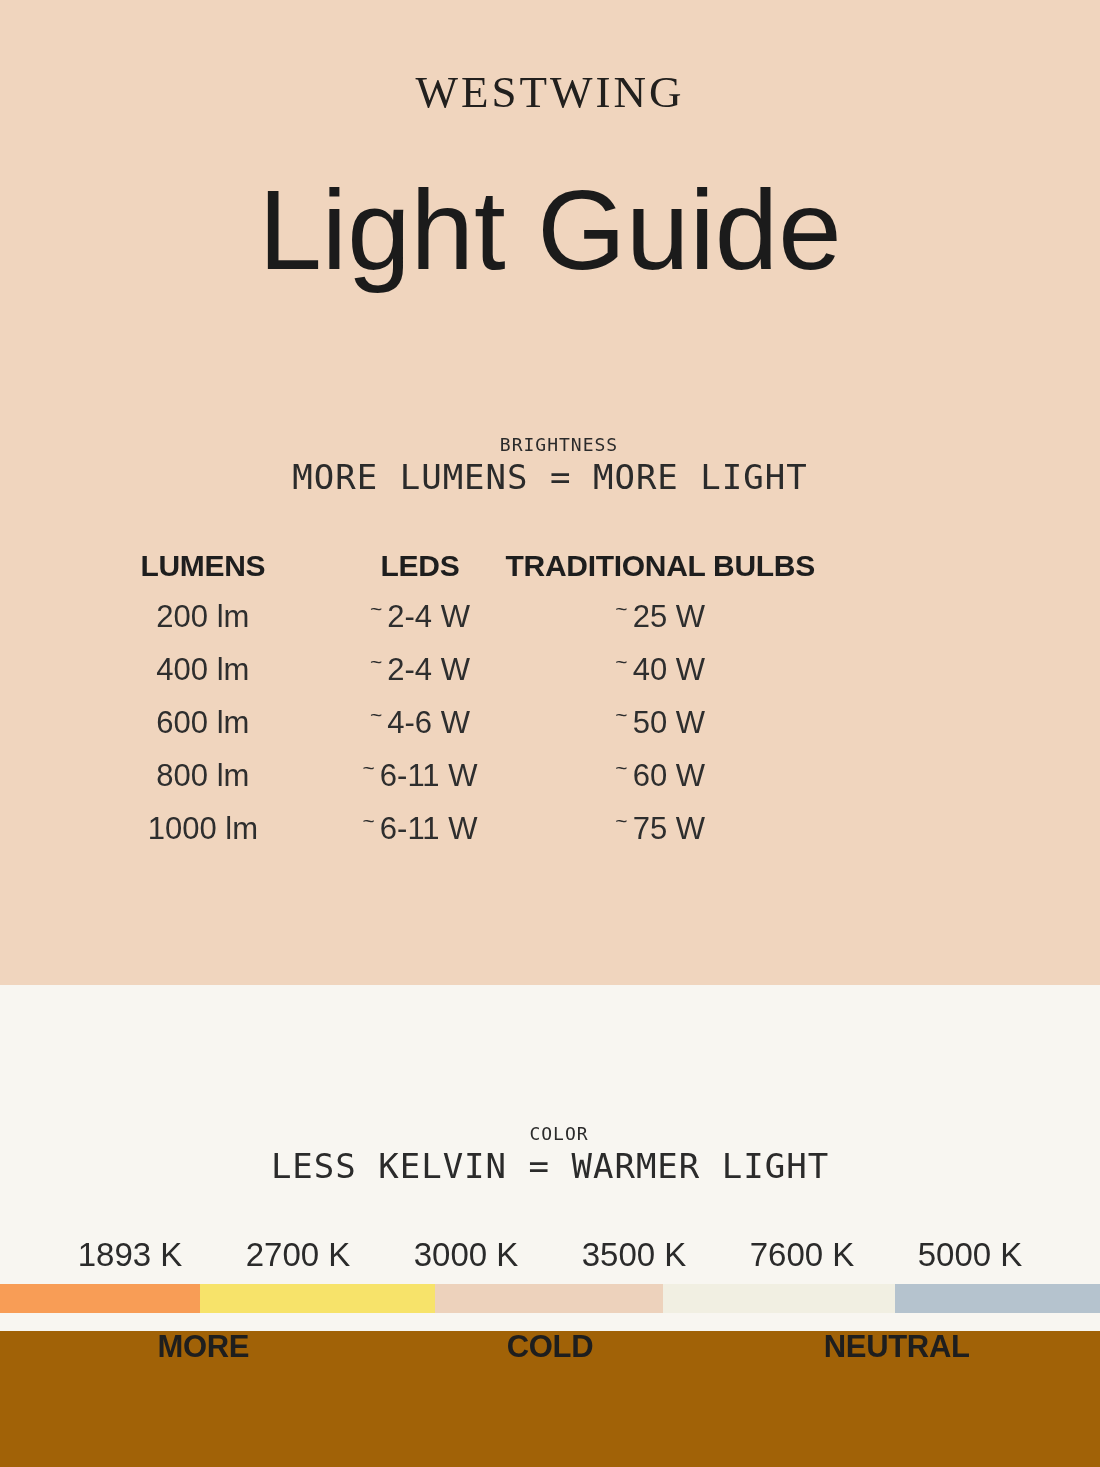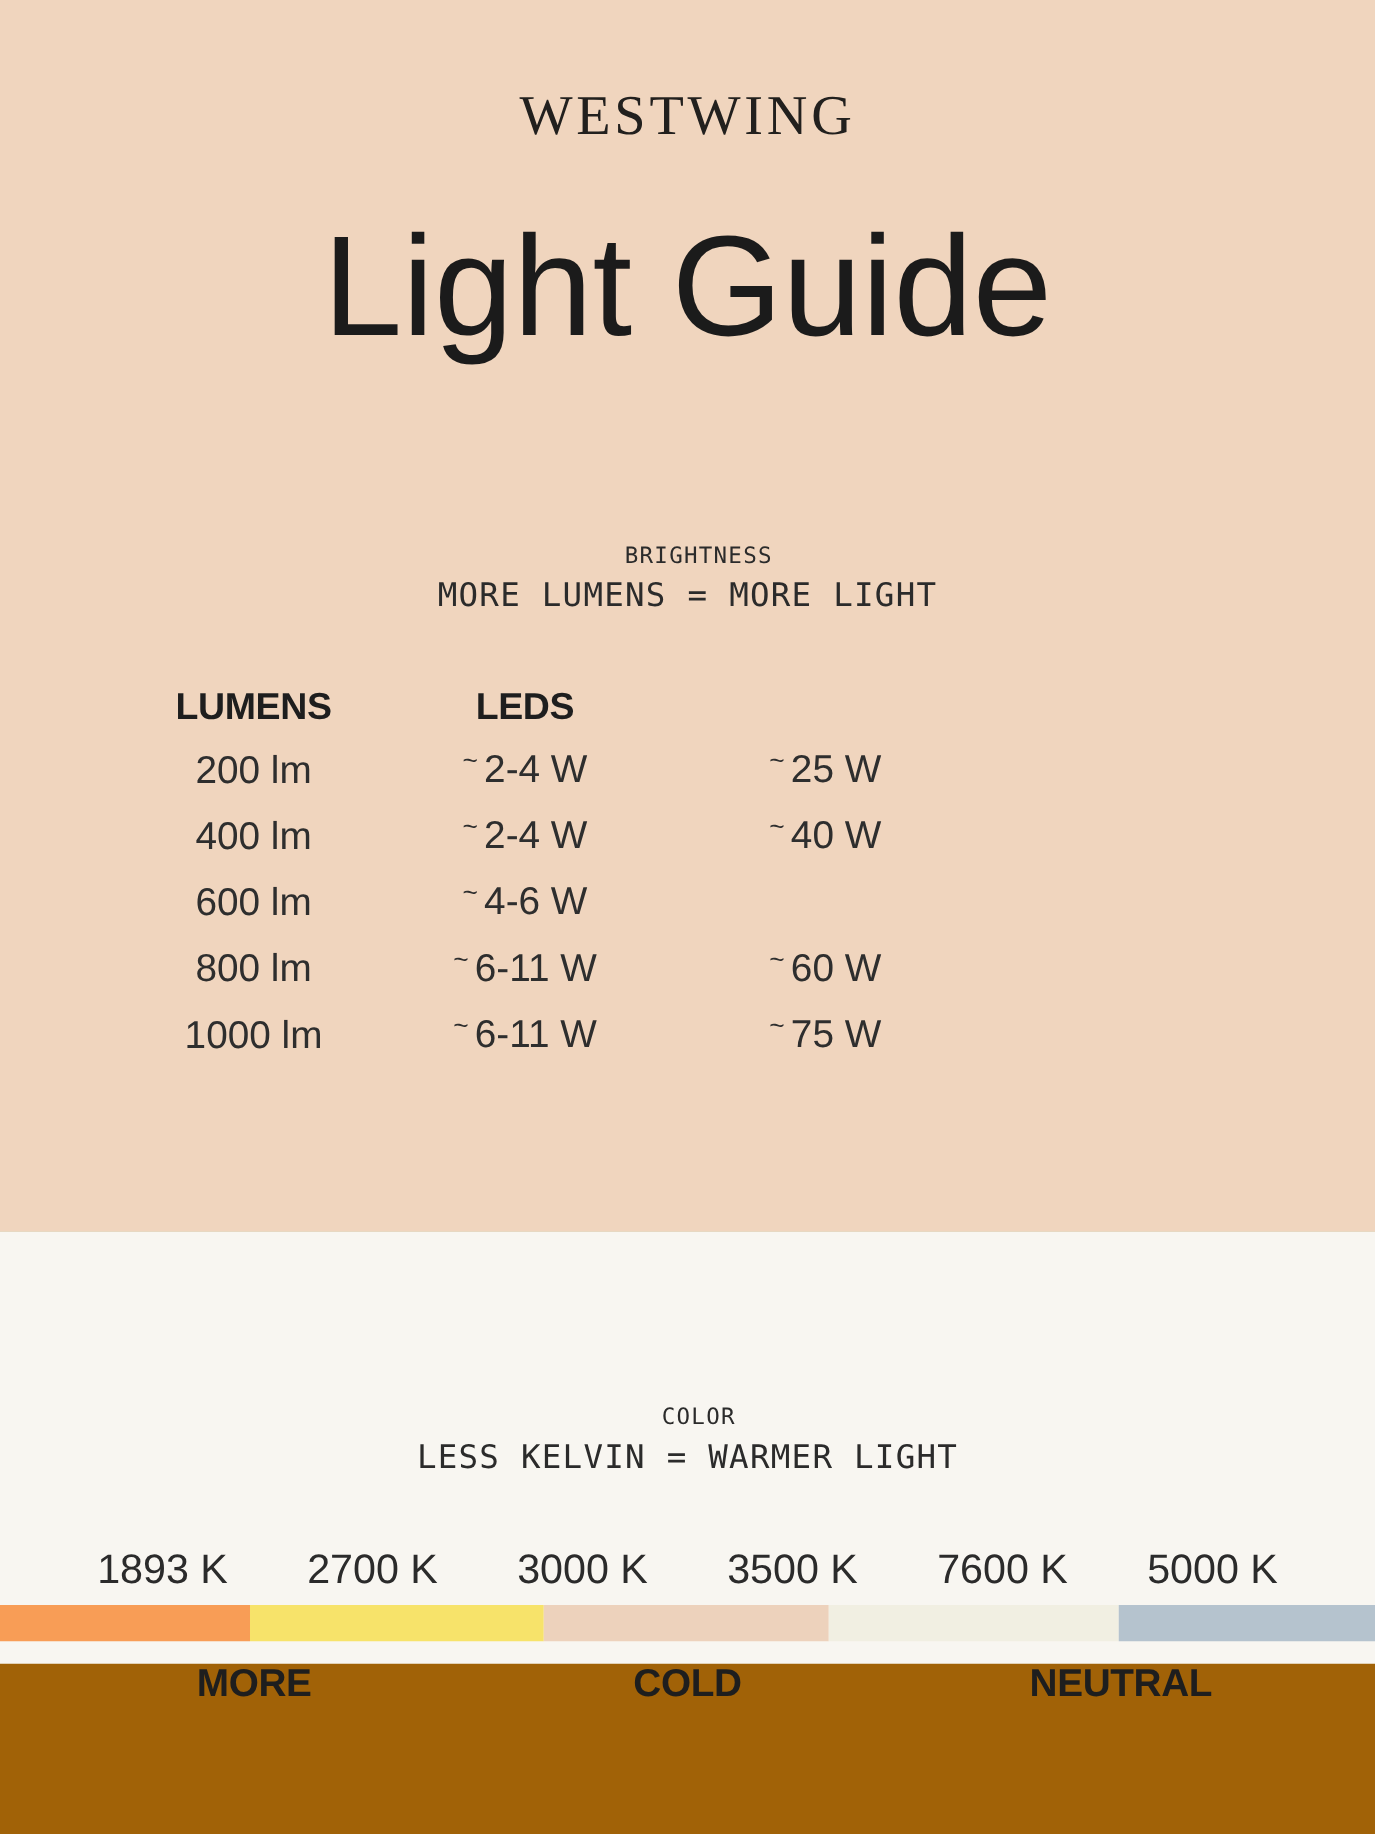--- a/index.html
+++ b/index.html
@@ -41,21 +41,21 @@
     font-family: "DejaVu Sans Mono", "Liberation Mono", monospace;
     font-size: 18px;
     letter-spacing: 1px;
     line-height: 32px;
     color: #2B2B2B;
     margin-left: 18px;
   }
   .brightness-heading { margin-top: 142px; }
   .mono-sub {
     font-family: "DejaVu Sans Mono", "Liberation Mono", monospace;
-    font-size: 26px;
+    font-size: 34px;
     letter-spacing: 1px;
     line-height: 32px;
     color: #2B2B2B;
     text-align: center;
   }
   
   .lumen-table {
     margin-top: 56px;
     display: block;
     width: 100%;
@@ -137,39 +137,41 @@
     <h1 class="title">Light Guide</h1>
 
     <div class="mono-heading brightness-heading">BRIGHTNESS</div>
     <div class="mono-sub">MORE LUMENS = MORE LIGHT</div>
 
     <div class="lumen-table">
 
       <div class="trow thead">
         <div>LUMENS</div>
         <div>LEDS</div>
+        <div>TRADITIONAL BULBS</div>
       </div>
 
       <div class="tvals">
 
         <div class="trow">
           <div>200 lm</div>
           <div><span class="approx">~</span><span>2-4 W</span></div>
           <div><span class="approx">~</span><span>25 W</span></div>
         </div>
 
         <div class="trow">
           <div>400 lm</div>
           <div><span class="approx">~</span><span>2-4 W</span></div>
           <div><span class="approx">~</span><span>40 W</span></div>
         </div>
 
         <div class="trow">
           <div>600 lm</div>
           <div><span class="approx">~</span><span>4-6 W</span></div>
+          <div><span class="approx">~</span><span>50 W</span></div>
         </div>
 
         <div class="trow">
           <div>800 lm</div>
           <div><span class="approx">~</span><span>6-11 W</span></div>
           <div><span class="approx">~</span><span>60 W</span></div>
         </div>
 
         <div class="trow">
           <div>1000 lm</div>

